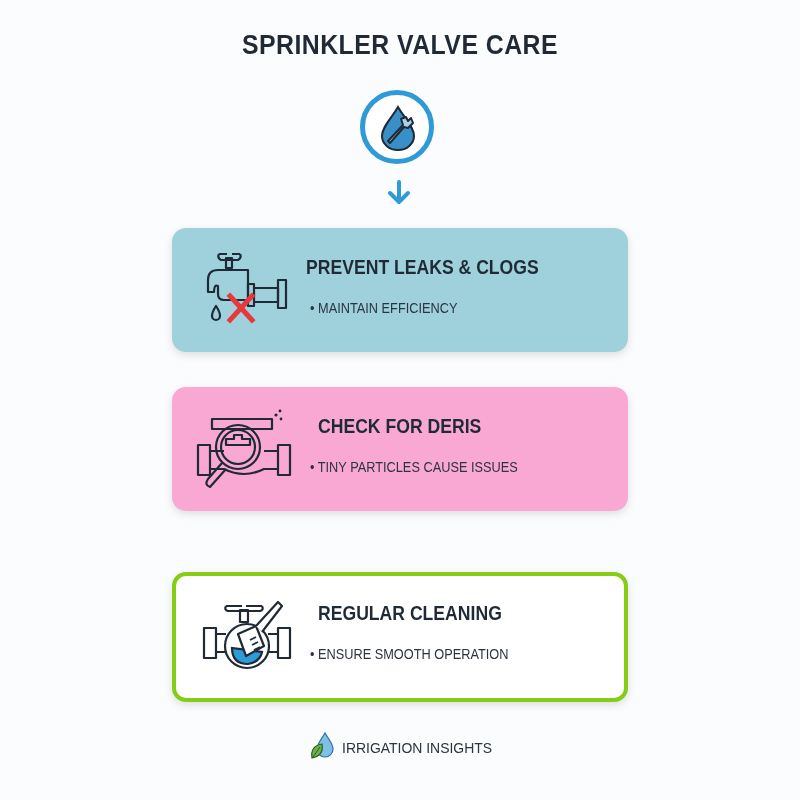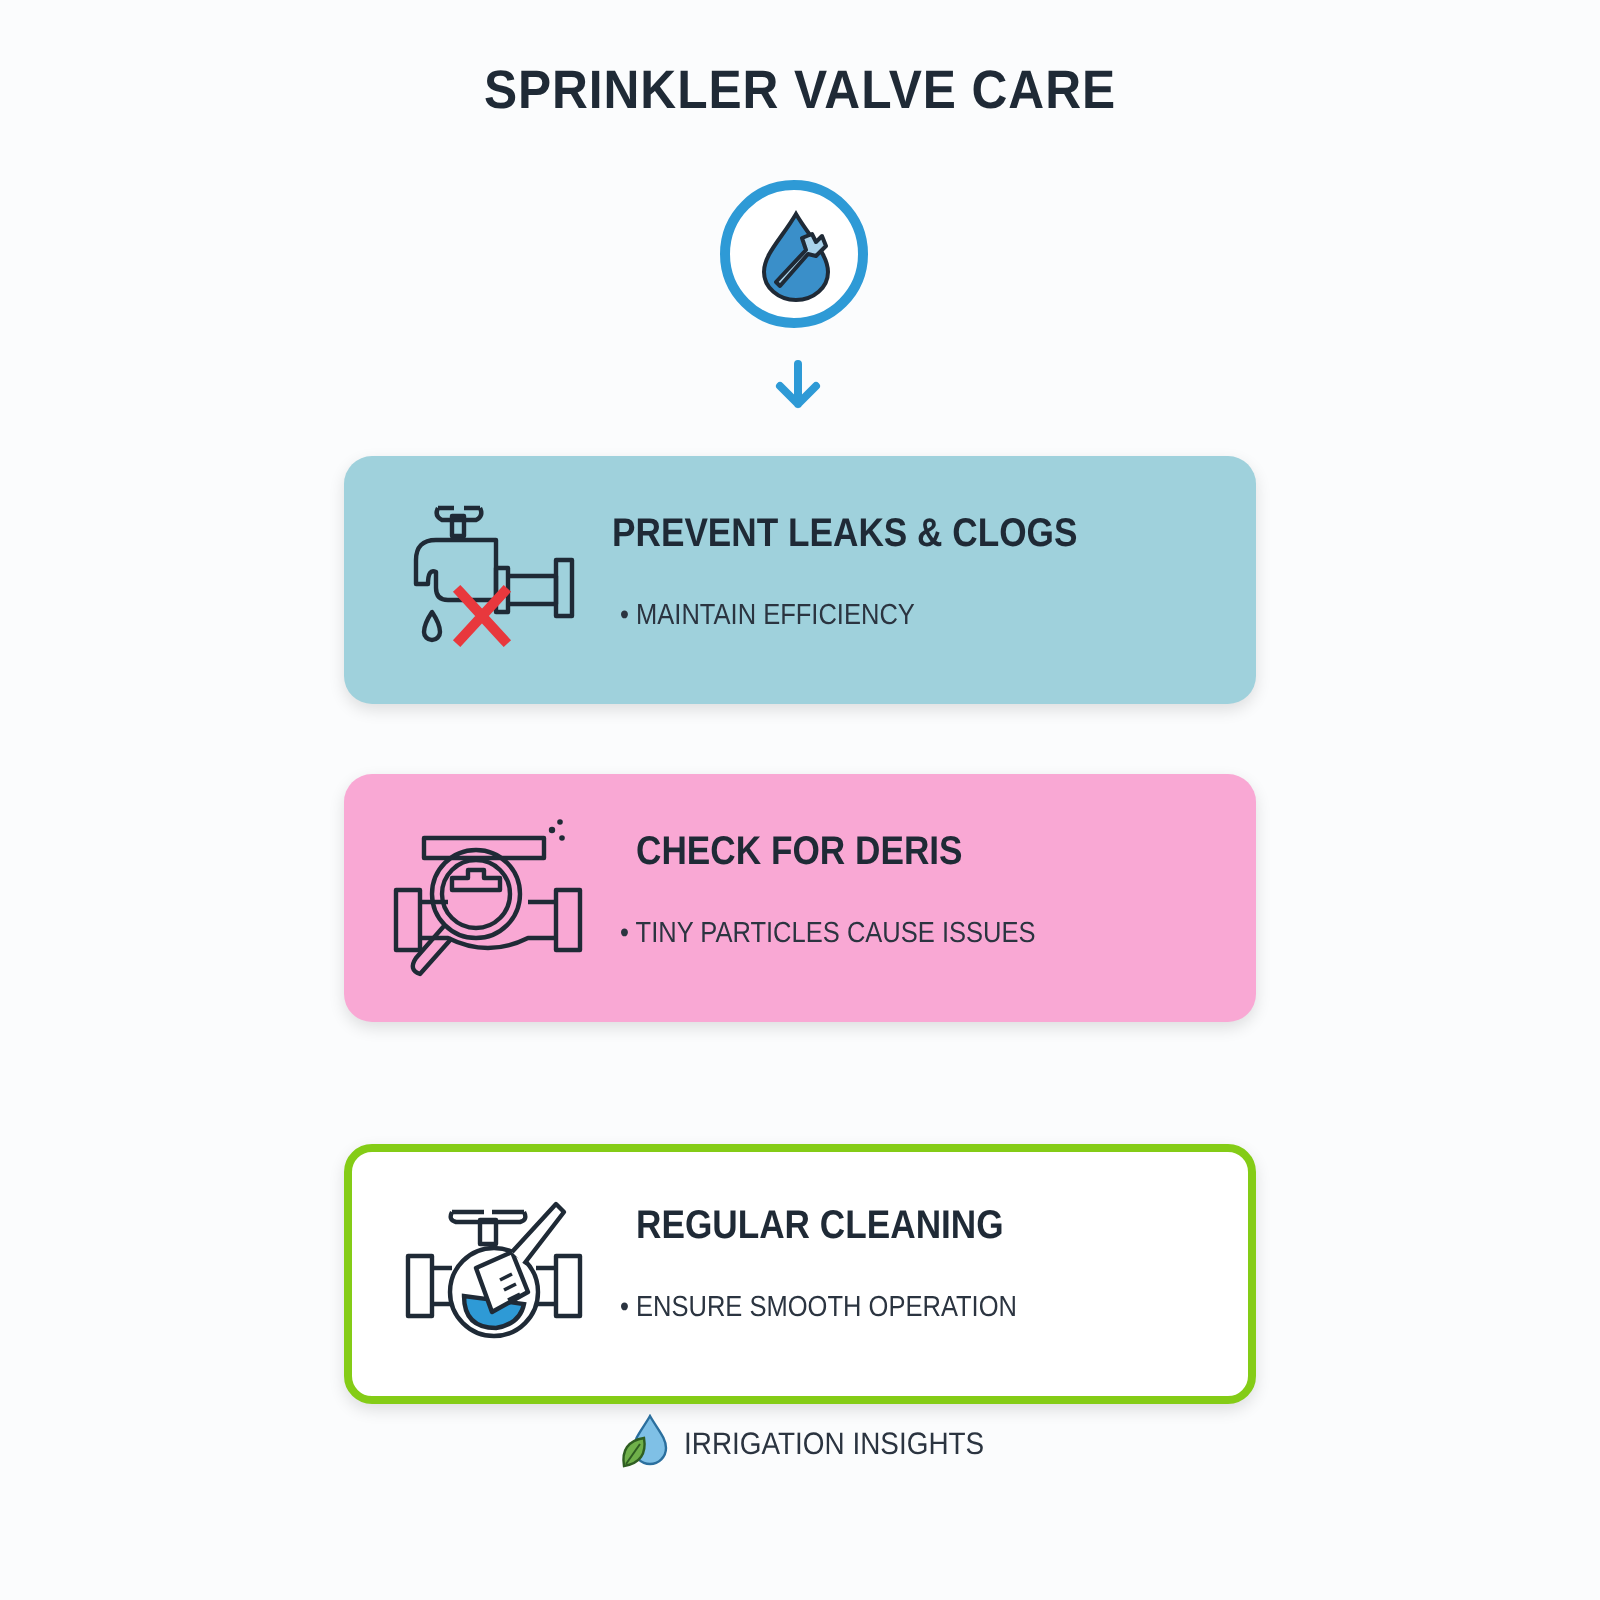--- a/index.html
+++ b/index.html
@@ -32,21 +32,21 @@
     }
     .card .bullet {
       position:absolute; left:138px; top:72px; font-size:14.5px; color:#2b3440;
       transform-origin:left center; transform:scaleX(0.88); white-space:nowrap;
     }
     .card.c2 .heading { left:146px; }
     .card.c2 .bullet { left:138px; }
     .card.c3 .heading { left:142px; top:26px; }
     .card.c3 .bullet { left:134px; top:70px; }
     .footer {
-      position:absolute; left:310px; top:708px; height:30px; display:flex; align-items:center;
+      position:absolute; left:310px; top:733px; height:30px; display:flex; align-items:center;
     }
     .footer .brand {
       font-size:15.5px; color:#2b3440; margin-left:6px;
       transform-origin:left center; transform:scaleX(0.9); white-space:nowrap;
     }
   </style>
 </head>
 <body>
 
 <div class="title">SPRINKLER VALVE CARE</div>

